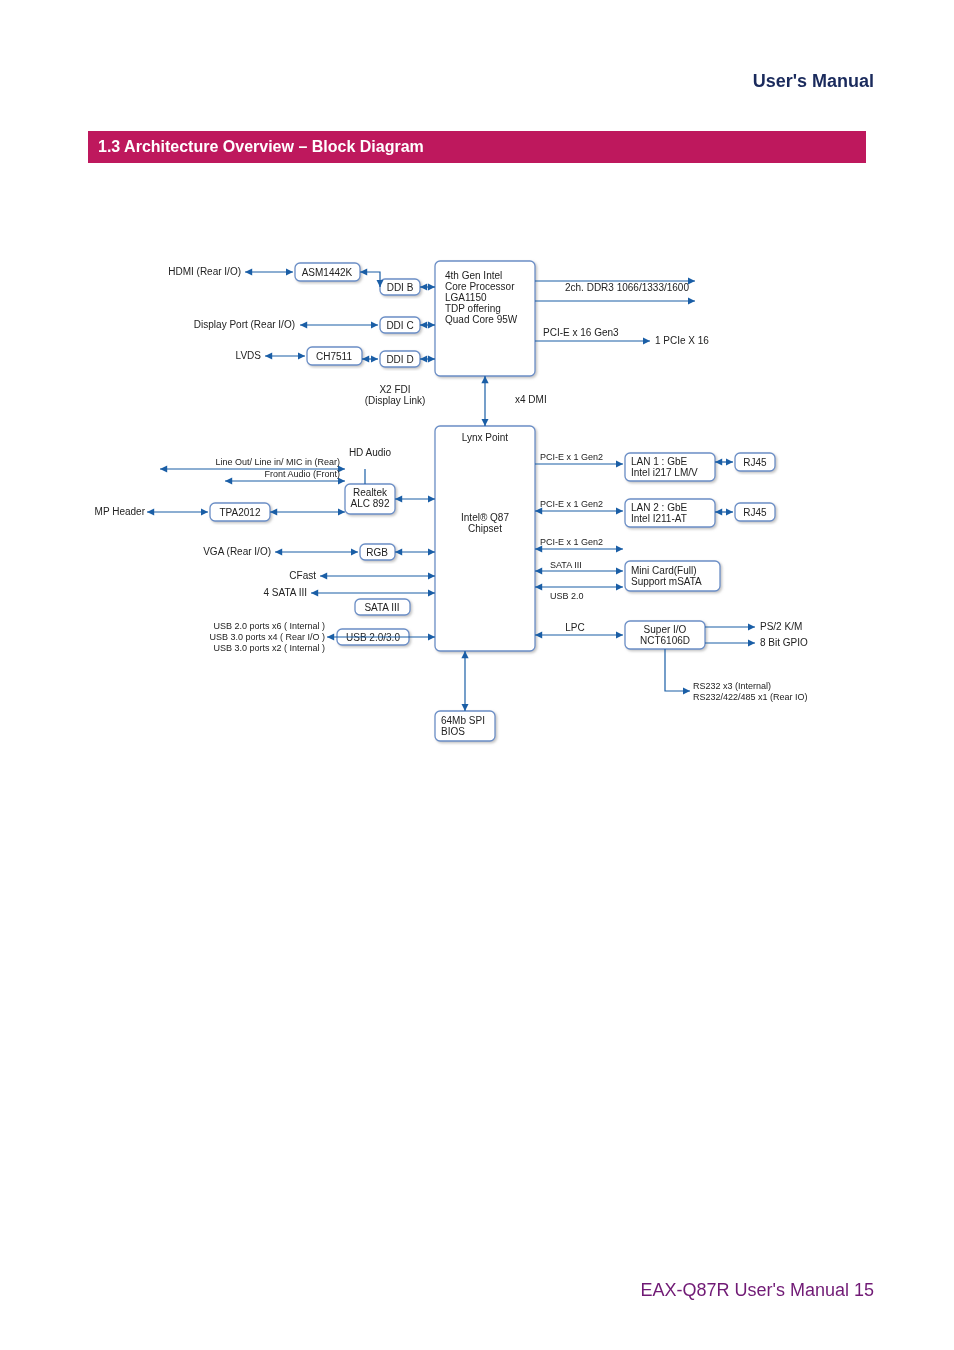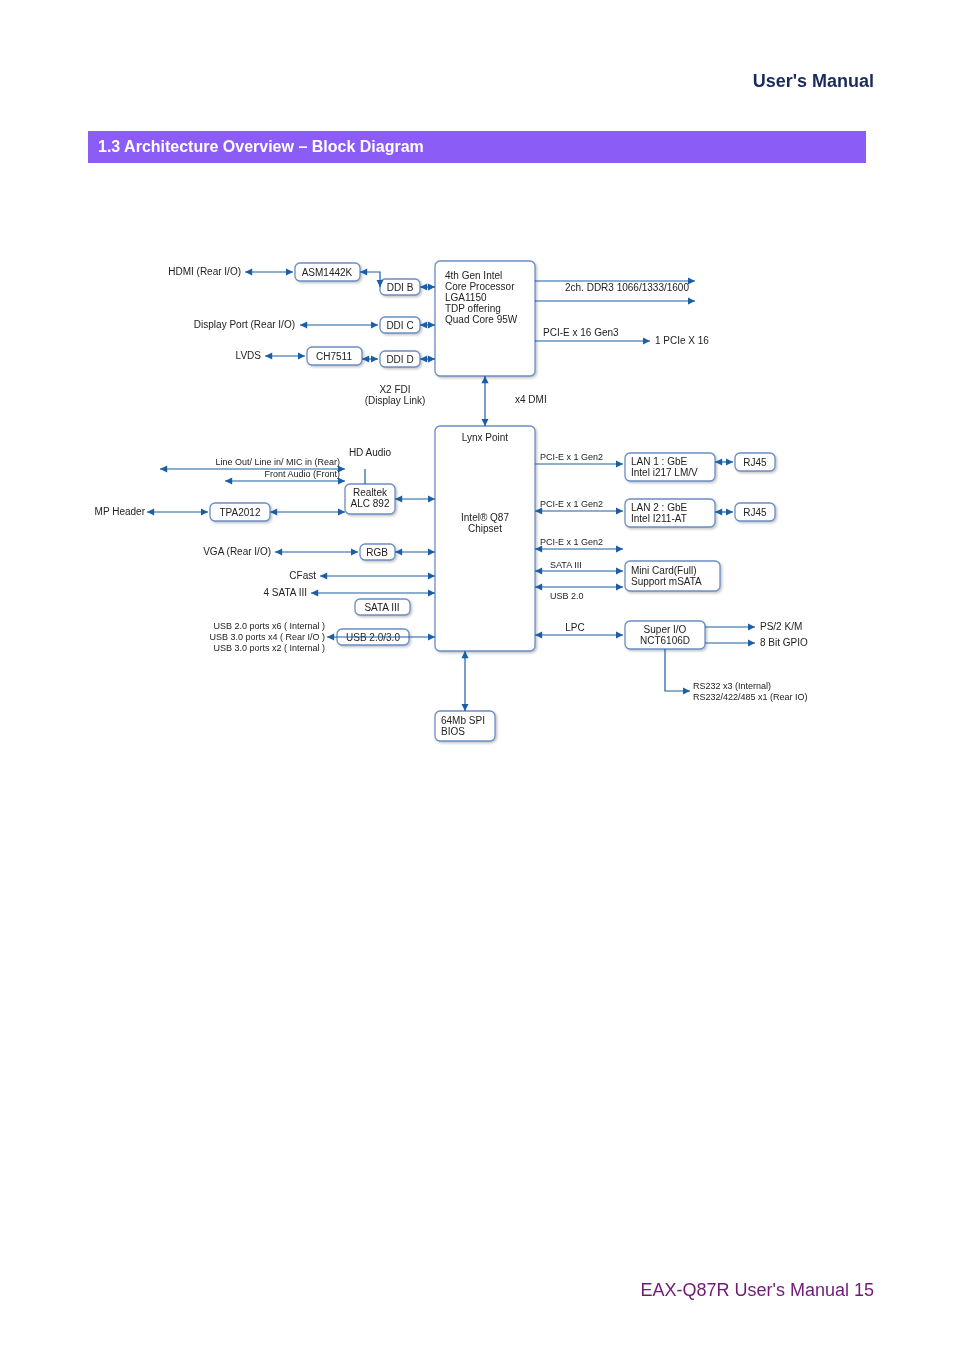--- a/index.html
+++ b/index.html
@@ -1,18 +1,18 @@
 <!DOCTYPE html>
 <html><head>
 <meta charset="utf-8">
 <style>
   html,body{margin:0;padding:0;font-family:Arial,Helvetica,sans-serif;background:#fff;color:#000}
   .page{width:954px;height:1350px;position:relative;margin:11px auto}
   .header-right{position:absolute;top:60px;right:80px;font-weight:bold;font-size:18px;color:#1a2a5c}
-  .bluebar{position:absolute;top:120px;left:88px;right:88px;height:32px;background:#8b5cf6;color:#fff;font-size:16px;font-weight:bold;line-height:32px;padding-left:10px}
+  .bluebar{position:absolute;top:120px;left:88px;right:88px;height:32px;background:#be185d;color:#fff;font-size:16px;font-weight:bold;line-height:32px;padding-left:10px}
   .footer{position:absolute;bottom:60px;right:80px;font-size:18px;color:#701a75}
   .diagram{position:absolute;top:220px;left:95px;width:770px;height:530px}
   .diagram svg{width:100%;height:100%}
   .rbox{fill:#fff;stroke:#6b8ec6;stroke-width:1.3;rx:5;ry:5;filter:url(#shadow)}
   .txt{font-size:10px;fill:#222;font-family:Arial}
   .txtc{font-size:10px;fill:#222;text-anchor:middle}
   .txtr{font-size:10px;fill:#222;text-anchor:end}
   .ln{stroke:#1a5ea6;stroke-width:1.2;fill:none}
   .arr{marker-end:url(#ah)}
   .arr2{marker-start:url(#ahs);marker-end:url(#ah)}

